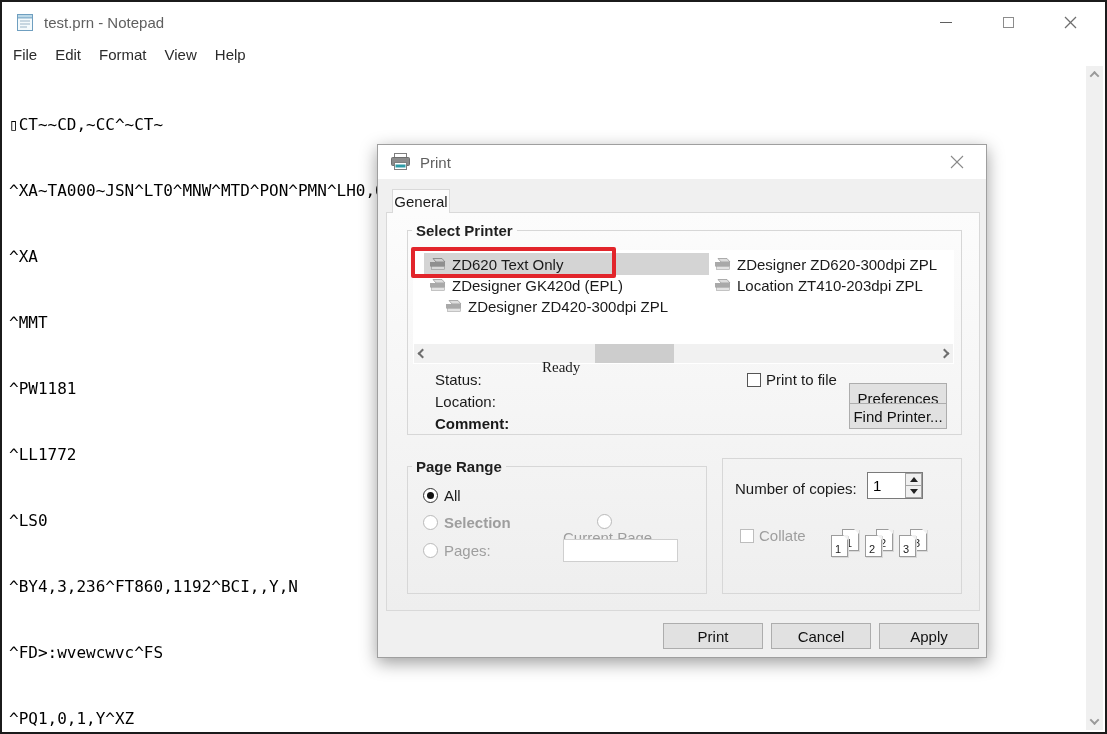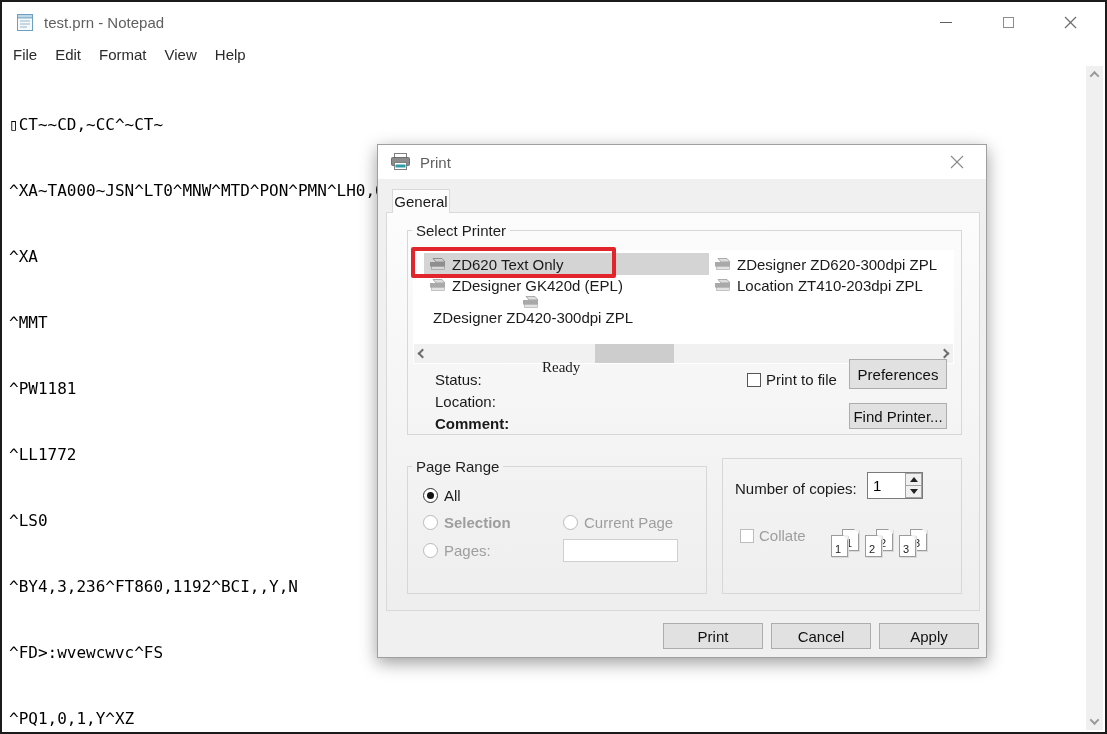--- a/index.html
+++ b/index.html
@@ -42,21 +42,21 @@
   .dlg-titlebar { position:absolute; left:0; top:0; right:0; height:34px; background:#fff; display:flex; align-items:center; }
   .dlg-title-icon { margin-left:12px; }
   .dlg-title-text { margin-left:9px; font-size:15px; color:#5f5f5f; }
   .dlg-close { position:absolute; right:12px; top:0; width:34px; height:34px; display:flex; align-items:center; justify-content:center; }
 
   .tab { position:absolute; left:14px; top:44px; width:58px; height:24px; background:#fcfcfc; border:1px solid #d9d9d9; border-bottom:none;
          z-index:3; font-size:15px; color:#1a1a1a; display:flex; align-items:center; justify-content:center; }
   .tab-page { position:absolute; left:8px; top:67px; width:594px; height:399px; background:linear-gradient(#fcfcfc,#eeeeee); border:1px solid #d9d9d9; z-index:2; }
 
   fieldset { border:1px solid #d7d7d7; position:absolute; }
-  fieldset legend { font-size:15px; color:#1f1f1f; padding:0 4px; margin-left:4px; }
+  fieldset legend { font-size:15px; color:#1f1f1f; padding:0 4px; margin-left:4px;font-weight:bold; }
 
   .fs-printer { left:20px; top:9px; width:555px; height:213px; }
   .printer-list { position:absolute; left:5px; top:11px; width:541px; height:114px; background:#fff; }
   .printer-row { position:absolute; height:21px; display:flex; align-items:center; font-size:15px; color:#1a1a1a; }
   .printer-row .p-icon { margin-right:6px; flex:0 0 auto; }
   .sel-bg { position:absolute; left:11px; top:3px; width:285px; height:22px; background:#d4d4d4; }
 
   .h-scrollbar { position:absolute; left:1px; bottom:1px; width:539px; height:19px; background:#f1f1f1; }
   .h-scrollbar .arrow { position:absolute; top:0; width:17px; height:19px; display:flex; align-items:center; justify-content:center; }
   .h-scrollbar .arrow.l { left:0; } .h-scrollbar .arrow.r { right:0; }
@@ -197,21 +197,21 @@
             <span>ZD620 Text Only</span>
           </div>
           <div class="printer-row" style="left:16px; top:25px;">
             <svg class="p-icon" width="17" height="13" viewBox="0 0 17 13">
                 <polygon points="4,0.5 13,0.5 16,4 7,4" fill="#dedede" stroke="#9b9b9b" stroke-width="0.8"></polygon>
                 <rect x="1" y="4" width="15" height="4.5" fill="#a9a9a9"></rect>
                 <rect x="2.5" y="8.5" width="13" height="3" fill="#e3e3e3" stroke="#a5a5a5" stroke-width="0.6"></rect>
               </svg>
             <span>ZDesigner GK420d (EPL)</span>
           </div>
-          <div class="printer-row" style="left:20px; top:46px;flex-direction:column;">
+          <div class="printer-row" style="left:32px; top:46px;">
             <svg class="p-icon" width="17" height="13" viewBox="0 0 17 13">
                 <polygon points="4,0.5 13,0.5 16,4 7,4" fill="#dedede" stroke="#9b9b9b" stroke-width="0.8"></polygon>
                 <rect x="1" y="4" width="15" height="4.5" fill="#a9a9a9"></rect>
                 <rect x="2.5" y="8.5" width="13" height="3" fill="#e3e3e3" stroke="#a5a5a5" stroke-width="0.6"></rect>
               </svg>
             <span>ZDesigner ZD420-300dpi ZPL</span>
           </div>
 
           <div class="printer-row" style="left:301px; top:4px;">
             <svg class="p-icon" width="17" height="13" viewBox="0 0 17 13">
@@ -246,35 +246,35 @@
         <div class="info-row" style="top:154px;">Location:</div>
         <div class="info-val" style="top:154px;"></div>
         <div class="info-row" style="top:176px;font-weight:bold;">Comment:</div>
         <div class="info-val" style="top:176px;"></div>
 
         <div class="checkline" style="left:339px; top:132px;">
           <span class="cb"></span>
           <span>Print to file</span>
         </div>
 
-        <div class="btn" style="left:441px; top:120px; width:98px; height:30px;">Preferences</div>
+        <div class="btn" style="left:441px; top:144px; width:98px; height:30px;">Preferences</div>
         <div class="btn" style="left:441px; top:164px; width:98px; height:26px;">Find Printer...</div>
       </fieldset>
 
       <fieldset class="fs-range">
         <legend>Page Range</legend>
         <div class="radioline" style="left:15px; top:12px; color:#1a1a1a;">
           <span class="radio checked"></span>
           <span>All</span>
         </div>
         <div class="radioline disabled-text" style="left:15px; top:39px;font-weight:bold;">
           <span class="radio disabled"></span>
           <span>Selection</span>
         </div>
-        <div class="radioline disabled-text" style="left:155px; top:39px;">
+        <div class="radioline disabled-text" style="left:155px; top:39px;flex-direction:column;">
           <span class="radio disabled"></span>
           <span>Current Page</span>
         </div>
         <div class="radioline disabled-text" style="left:15px; top:67px;">
           <span class="radio disabled"></span>
           <span>Pages:</span>
         </div>
         <input class="pages-input" value="" style="">
       </fieldset>
 

